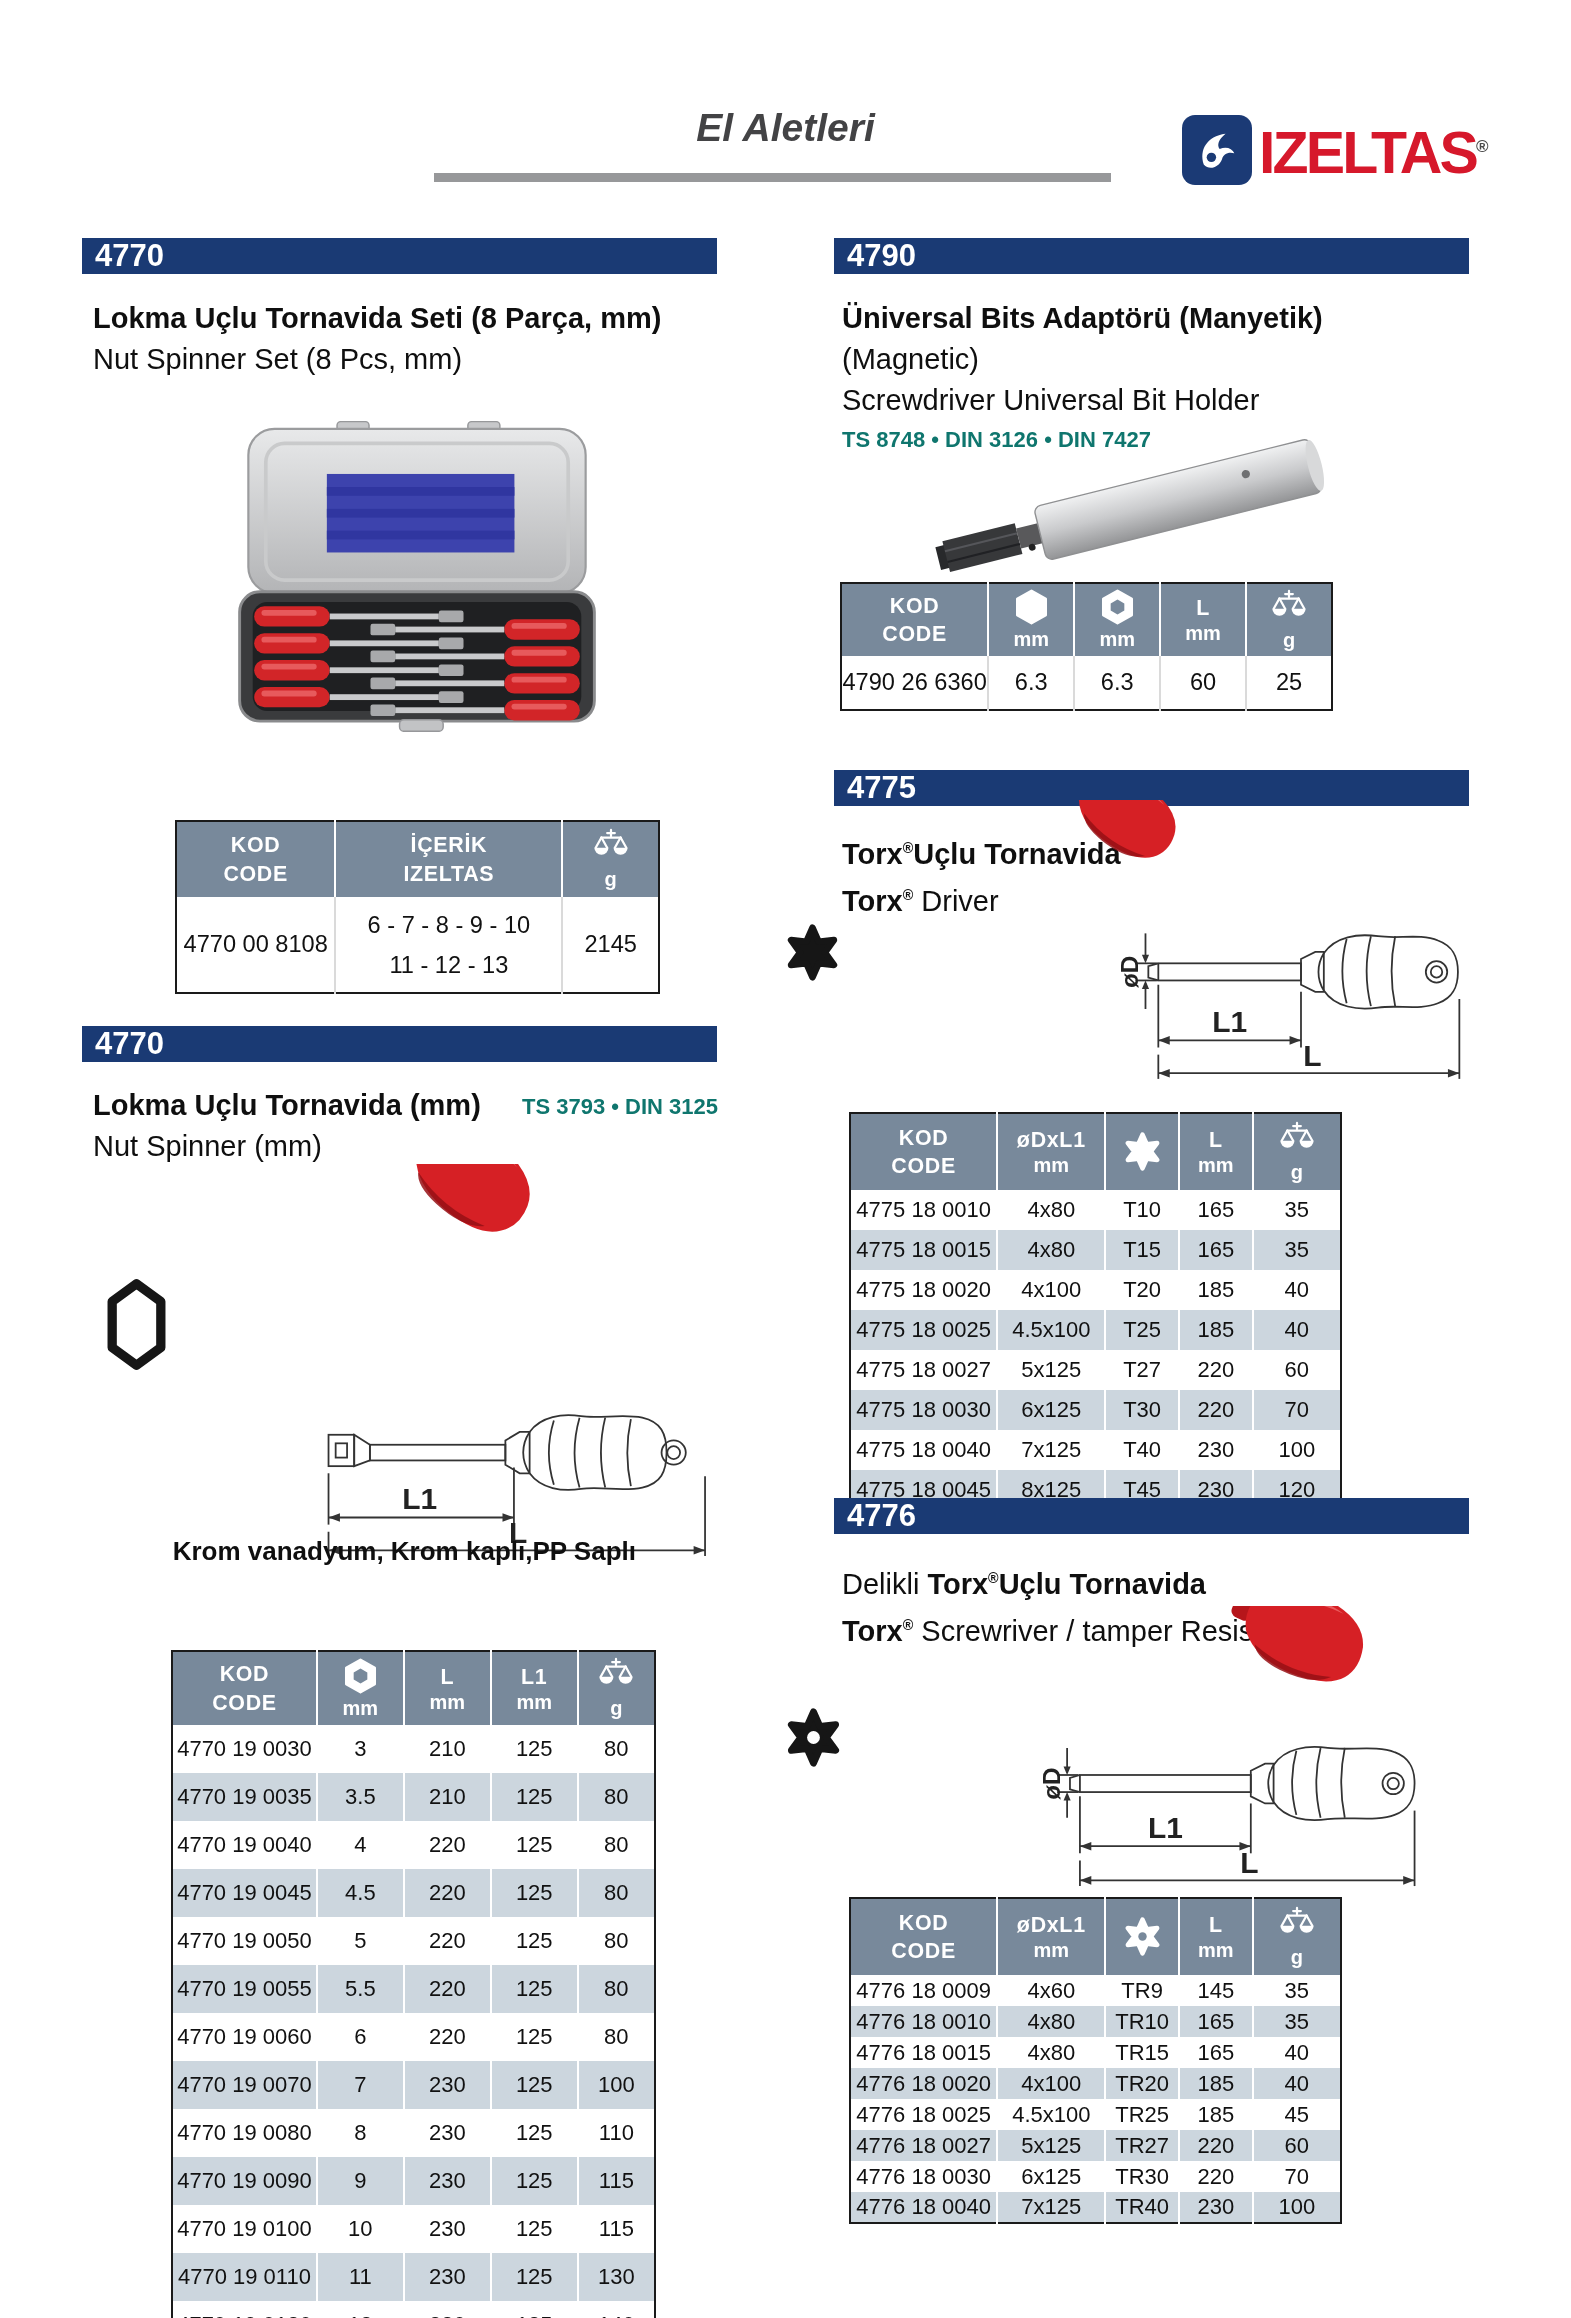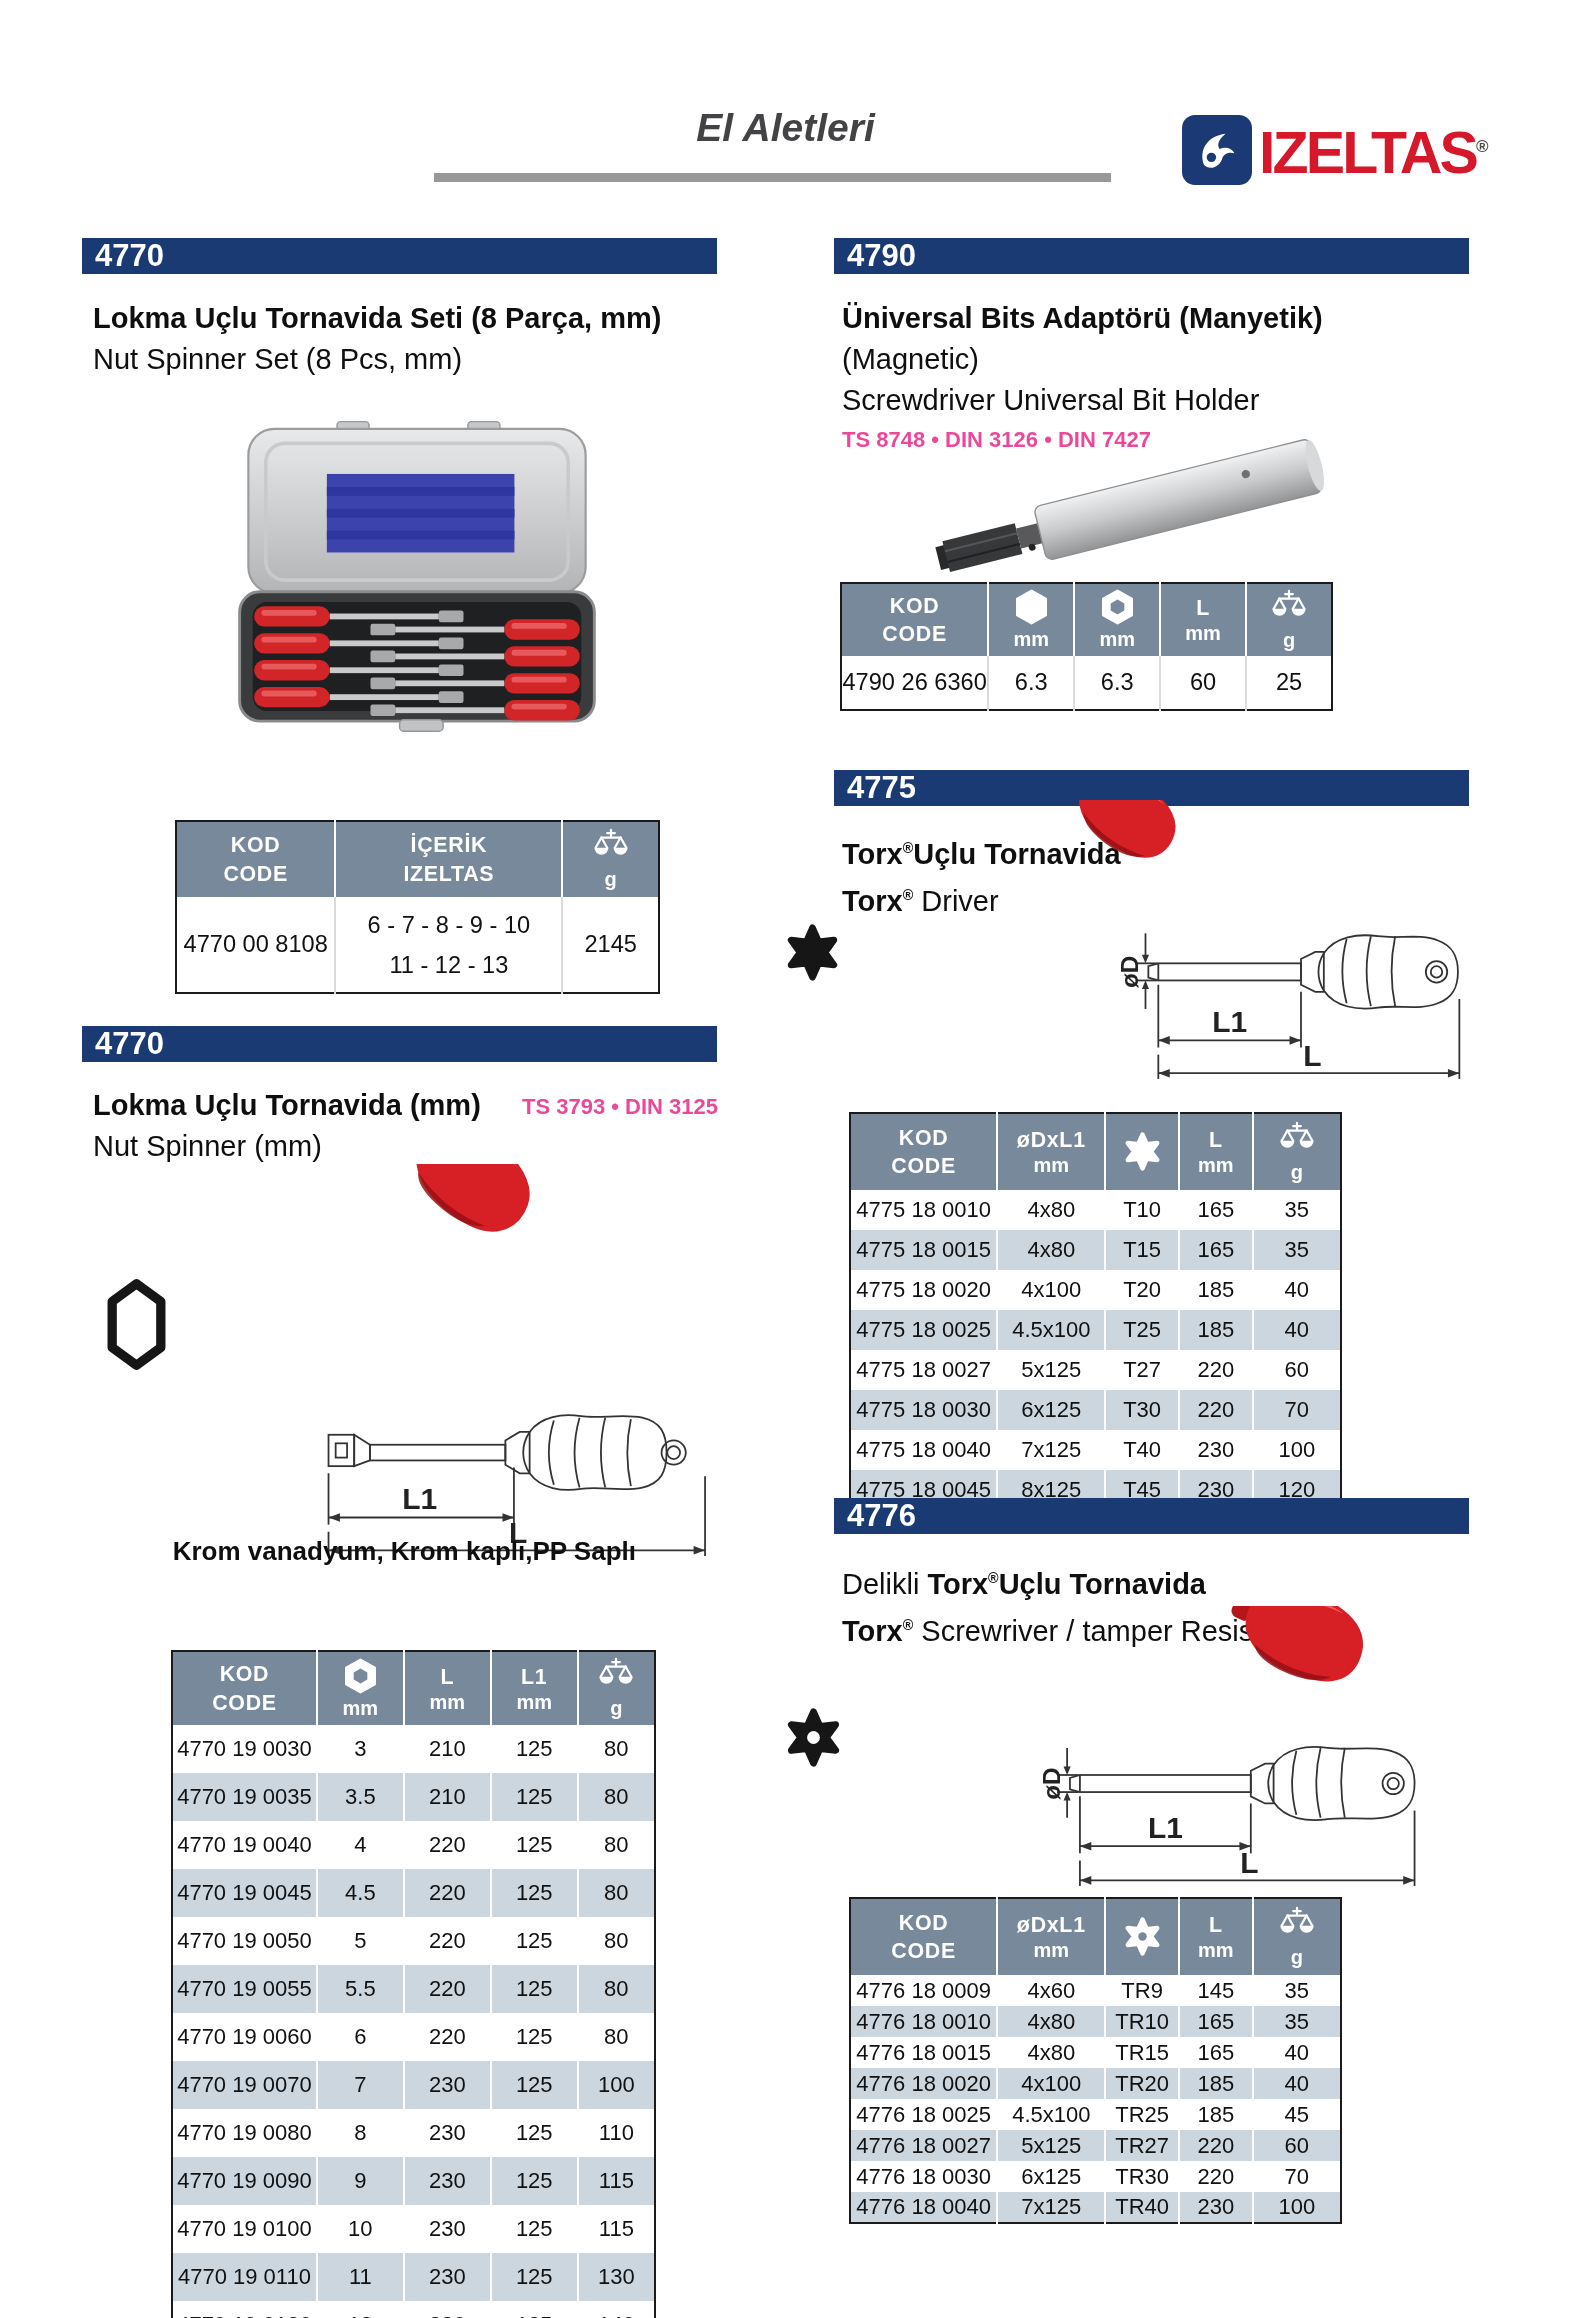--- a/index.html
+++ b/index.html
@@ -17,21 +17,21 @@
   .logo-reg{font-size:17px;color:#4a4a4a;vertical-align:super;font-weight:bold;}
 
   
   .bar{position:absolute;width:635px;height:36px;background:#1a3a74;color:#fff;
        font-size:31px;font-weight:bold;line-height:36px;padding-left:13px;box-sizing:border-box;}
 
   
   .sec-title{position:absolute;font-size:29px;line-height:41px;color:#0f0f0f;}
   .sec-title .b{font-weight:bold;}
   .sup{font-size:14.3px;vertical-align:super;font-weight:bold;}
-  .std{position:absolute;font-size:22px;font-weight:bold;color:#ec4899;}
+  .std{position:absolute;font-size:22px;font-weight:bold;color:#0f766e;}
   .material{position:absolute;left:143px;top:1533px;width:493px;text-align:right;
             font-size:26px;line-height:37px;color:#0f0f0f;}
   .material .b{font-weight:bold;}
 
   
   table{border-collapse:collapse;table-layout:fixed;position:absolute;border:2.1px solid #1a1a1a;}
   thead th{background:#78899b;color:#fff;padding:0;vertical-align:middle;}
   thead th + th{border-left:2.9px solid #fff;}
   tbody td{text-align:center;vertical-align:middle;padding:0;font-size:22px;color:#111;}
   .t-striped tbody td + td{border-left:2.9px solid #fff;}

